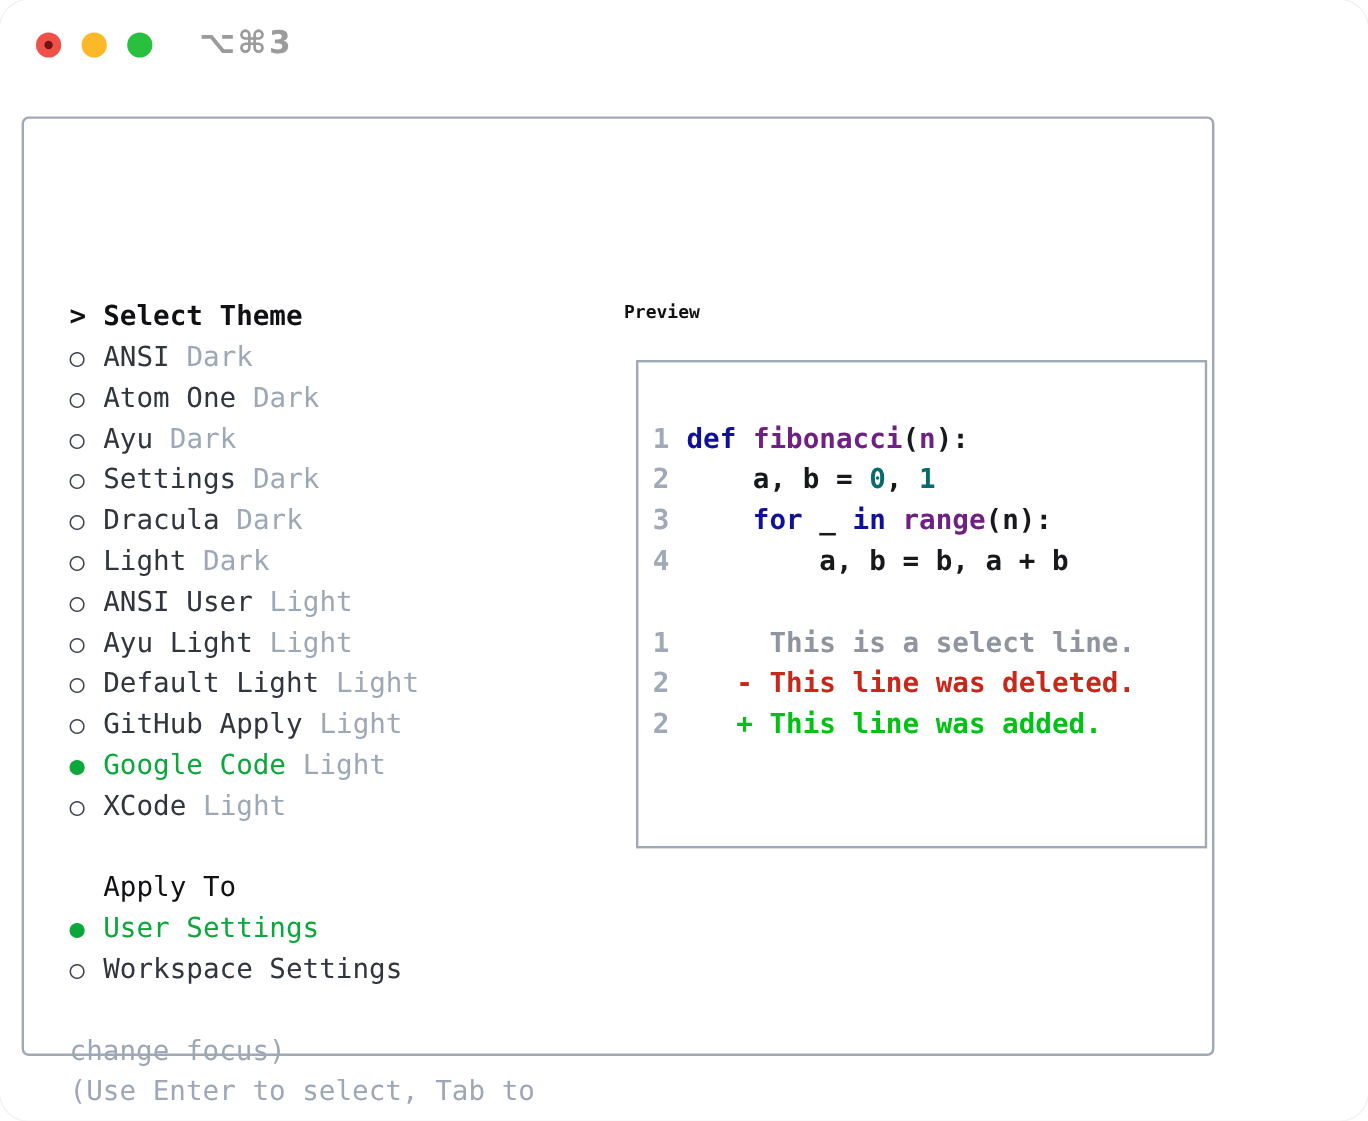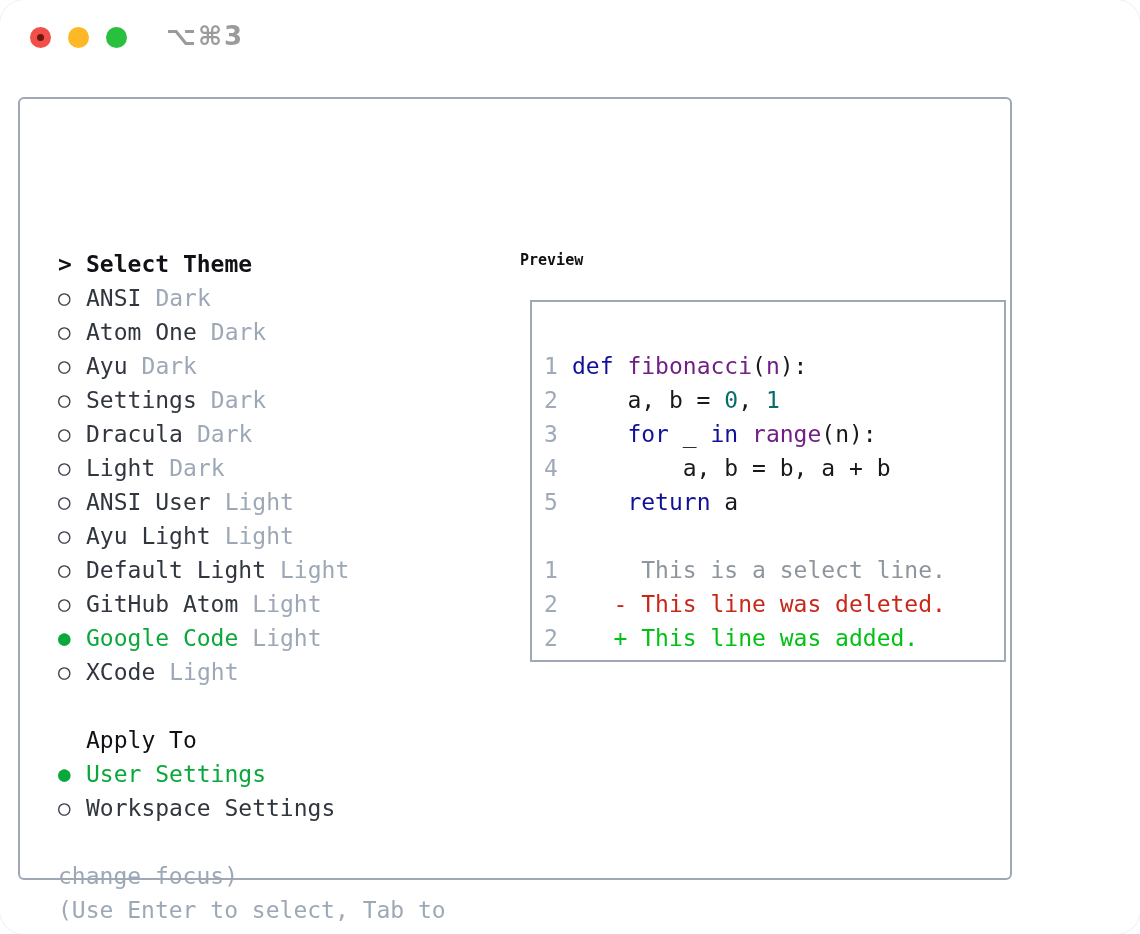--- a/index.html
+++ b/index.html
@@ -55,22 +55,22 @@
   .row.sel .marker,.row.sel .name{color:var(--selected_green);}
   .row.blank{height:34px;}
   .apply-heading{color:var(--heading);}
   .help{color:var(--muted);}
   
   .preview-heading{
     position:absolute;left:500px;top:144px;height:34px;line-height:34px;
     font-size:15px;font-weight:bold;color:var(--heading);
   }
   .preview-box{
-    position:absolute;left:510px;top:201px;width:476px;height:362px;
-    border:2px solid var(--box_border);background:#fff;
+    position:absolute;left:510px;top:201px;width:476px;height:407px;
+    border:2px solid var(--box_border);background:#fff;font-weight:bold;
   }
   .codepane{position:absolute;left:12px;top:47px;right:0;}
   .codeline{height:34px;line-height:34px;font-size:23px;white-space:pre;}
   .lnum{display:inline-block;width:28px;color:var(--num);}
   .kwd{color:var(--kwd);} .typ{color:var(--typ);} .lit{color:var(--lit);}
   .pln{color:var(--pln);} .pun{color:var(--pun);}
   .ctx{color:var(--ctx);} .del{color:var(--del);} .add{color:var(--add);}
 </style>
 </head>
 <body>
@@ -91,21 +91,21 @@
 
       <div class="row"><span class="marker">○</span><span class="name">ANSI</span><span class="variant">Dark</span></div>
       <div class="row"><span class="marker">○</span><span class="name">Atom One</span><span class="variant">Dark</span></div>
       <div class="row"><span class="marker">○</span><span class="name">Ayu</span><span class="variant">Dark</span></div>
       <div class="row"><span class="marker">○</span><span class="name">Settings</span><span class="variant">Dark</span></div>
       <div class="row"><span class="marker">○</span><span class="name">Dracula</span><span class="variant">Dark</span></div>
       <div class="row"><span class="marker">○</span><span class="name">Light</span><span class="variant">Dark</span></div>
       <div class="row"><span class="marker">○</span><span class="name">ANSI User</span><span class="variant">Light</span></div>
       <div class="row"><span class="marker">○</span><span class="name">Ayu Light</span><span class="variant">Light</span></div>
       <div class="row"><span class="marker">○</span><span class="name">Default Light</span><span class="variant">Light</span></div>
-      <div class="row"><span class="marker">○</span><span class="name">GitHub Atom</span><span class="variant">Light</span></div>
+      <div class="row"><span class="marker">○</span><span class="name">GitHub Apply</span><span class="variant">Light</span></div>
       <div class="row sel"><span class="marker">●</span><span class="name">Google Code</span><span class="variant">Light</span></div>
       <div class="row"><span class="marker">○</span><span class="name">XCode</span><span class="variant">Light</span></div>
 
       <div class="row blank"></div>
 
       <div class="row"><span class="marker"></span><span class="name apply-heading">Apply To</span></div>
       <div class="row sel"><span class="marker">●</span><span class="name">User Settings</span></div>
       <div class="row"><span class="marker">○</span><span class="name">Workspace Settings</span></div>
 
       <div class="row blank"></div>
@@ -115,21 +115,20 @@
     </div>
 
     <div class="preview-heading">Preview</div>
 
     <div class="preview-box">
       <div class="codepane">
         <div class="codeline"><span class="lnum">1</span><span class="kwd">def</span><span class="pln"> </span><span class="typ">fibonacci</span><span class="pun">(</span><span class="typ">n</span><span class="pun">):</span></div>
         <div class="codeline"><span class="lnum">2</span><span class="pln">    a, b = </span><span class="lit">0</span><span class="pln">, </span><span class="lit">1</span></div>
         <div class="codeline"><span class="lnum">3</span><span class="pln">    </span><span class="kwd">for</span><span class="pln"> _ </span><span class="kwd">in</span><span class="pln"> </span><span class="typ">range</span><span class="pun">(n):</span></div>
         <div class="codeline"><span class="lnum">4</span><span class="pln">        a, b = b, a + b</span></div>
-        <div class="codeline"><span class="lnum">5</span><span class="pln">    </span><span class="kwd">return</span><span class="pln"> a</span></div>
         <div class="codeline"></div>
         <div class="codeline"><span class="lnum">1</span><span class="pln">     </span><span class="ctx">This is a select line.</span></div>
         <div class="codeline"><span class="lnum">2</span><span class="pln">   </span><span class="del">- This line was deleted.</span></div>
         <div class="codeline"><span class="lnum">2</span><span class="pln">   </span><span class="add">+ This line was added.</span></div>
       </div>
     </div>
 
   </div>
 </div>
 

